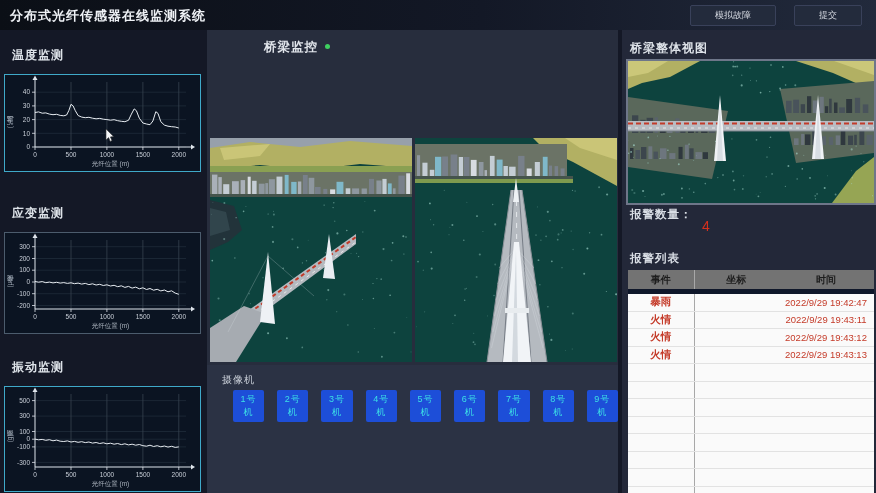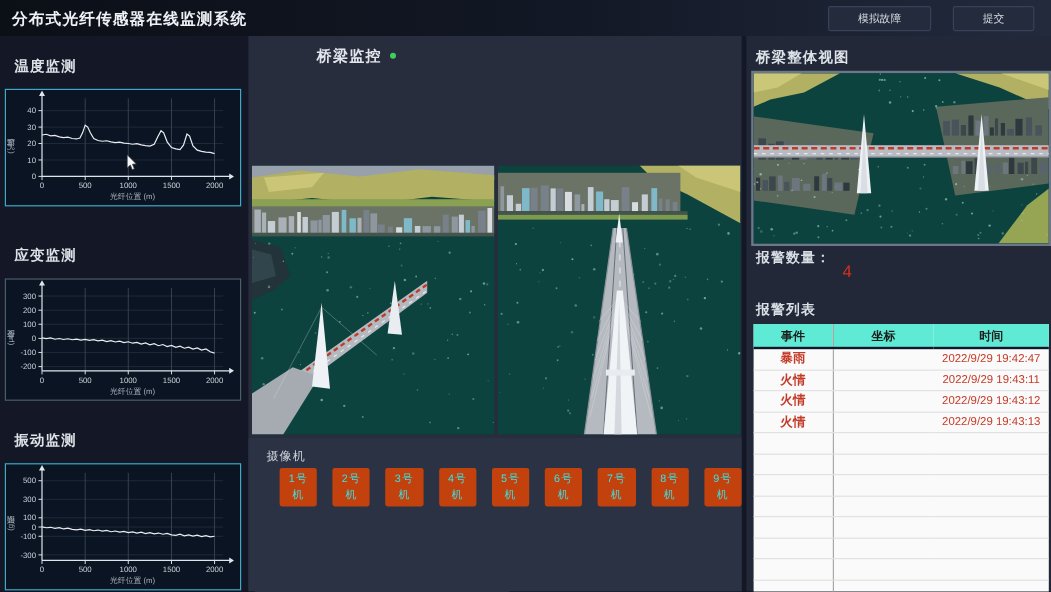--- a/index.html
+++ b/index.html
@@ -25,31 +25,31 @@
   .cursor{position:absolute;left:100px;top:54px;}
   
   .center{position:absolute;left:207px;top:30px;width:411px;height:463px;background:#272d3d;}
   .center-title{position:absolute;left:17px;top:9px;font-size:12.5px;font-weight:bold;color:#e2e6ec;letter-spacing:1px;margin-left:40px;}
   .status-dot{display:inline-block;width:5px;height:5px;border-radius:50%;background:#3ecf5f;margin-left:7px;vertical-align:2px;}
   .cams{position:absolute;left:3px;top:108px;width:407px;height:224px;display:flex;gap:3px;}
   .cam{background:#0d433e;}
   .cambar{position:absolute;left:0;top:335px;width:411px;height:128px;background:#2b3244;}
   .cambar-label{position:absolute;left:15px;top:8px;font-size:10px;color:#c9cfd8;letter-spacing:1px;}
   .cbtns{position:absolute;left:26px;top:25px;display:flex;gap:13px;}
-  .cam-btn{background:#c2410c;color:#3ce0e6;border:none;border-radius:2px;font-size:9px;
+  .cam-btn{background:#1d4ed8;color:#3ce0e6;border:none;border-radius:2px;font-size:9px;
     padding:3px 5px;cursor:pointer;font-family:inherit;letter-spacing:1px;}
   
   .right{position:absolute;left:622px;top:30px;width:254px;height:463px;background:#232839;}
   .right-title{position:absolute;left:8px;top:10px;font-size:12px;font-weight:bold;color:#dde2e8;letter-spacing:1px;}
   .overview-frame{position:absolute;left:4px;top:29px;width:246px;height:142px;border:2px solid #6e7689;background:#0d433e;}
   .alarm-label{position:absolute;left:8px;top:177px;font-size:11.5px;font-weight:bold;color:#d9dee5;letter-spacing:1px;text-align:center;}
   .alarm-num{position:absolute;left:80px;top:188px;font-size:14px;color:#d5301d;}
   .alarmlist-label{position:absolute;left:8px;top:221px;font-size:11.5px;font-weight:bold;color:#d9dee5;letter-spacing:1px;}
   table.alarm{position:absolute;left:6px;top:240px;width:246px;border-collapse:collapse;background:#fafafa;table-layout:fixed;}
-  table.alarm th{font-size:10px;color:#1d1d1d;font-weight:bold;height:17px;border-bottom:2px solid #0f172a;background:#5eead4;}
+  table.alarm th{font-size:10px;color:#1d1d1d;font-weight:bold;height:17px;border-bottom:5px solid #0f172a;background:#737373;}
   table.alarm td{font-size:9.5px;height:14.5px;text-align:center;border-bottom:1px solid #e2e2e2;color:#c43a28;overflow:hidden;white-space:nowrap;}
   table.alarm td.c1,table.alarm th.c1{border-right:1px solid #a8a8a8;}
   table.alarm .ev{font-weight:bold;font-size:10.5px;}
   col.c-ev{width:66px}col.c-co{width:84px}col.c-ti{width:96px}
 </style>
 </head>
 <body>
 
 <div class="app">
 

